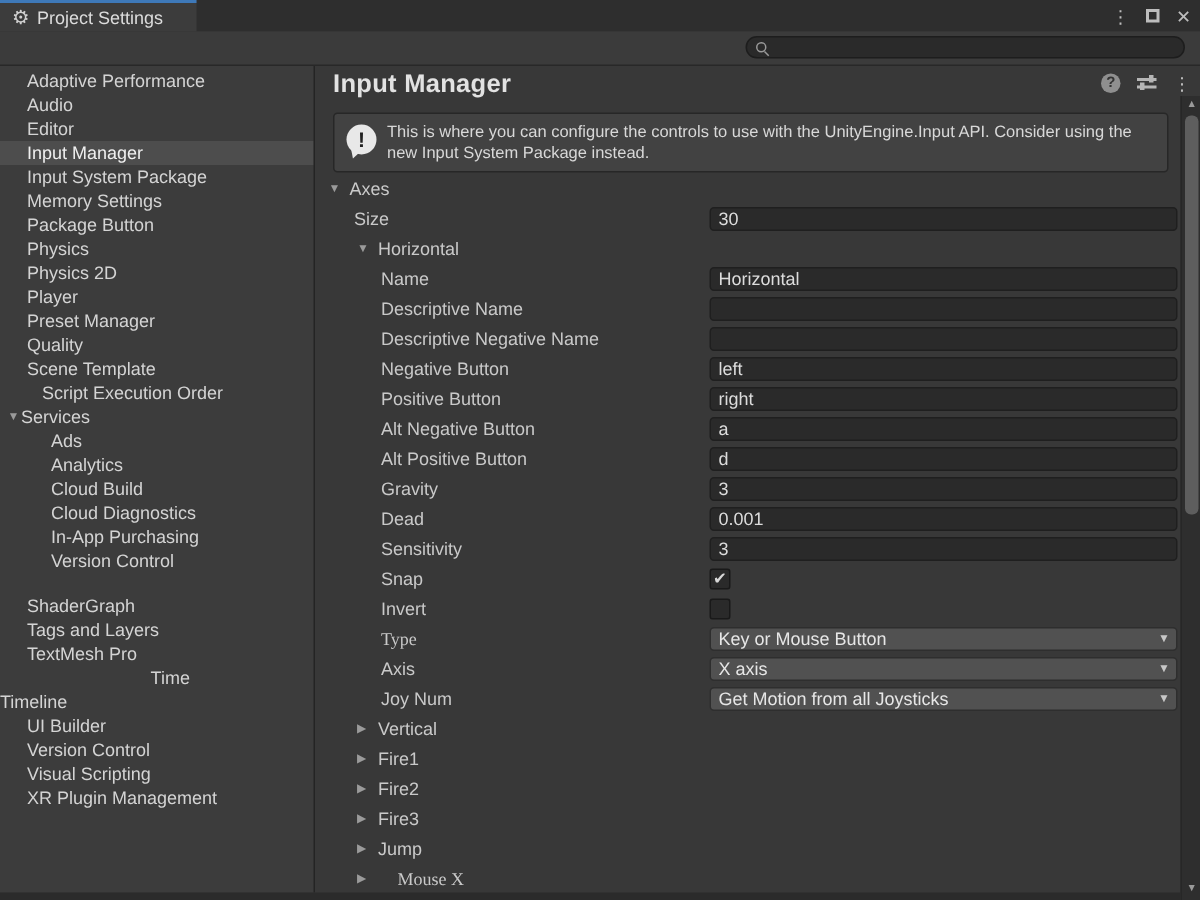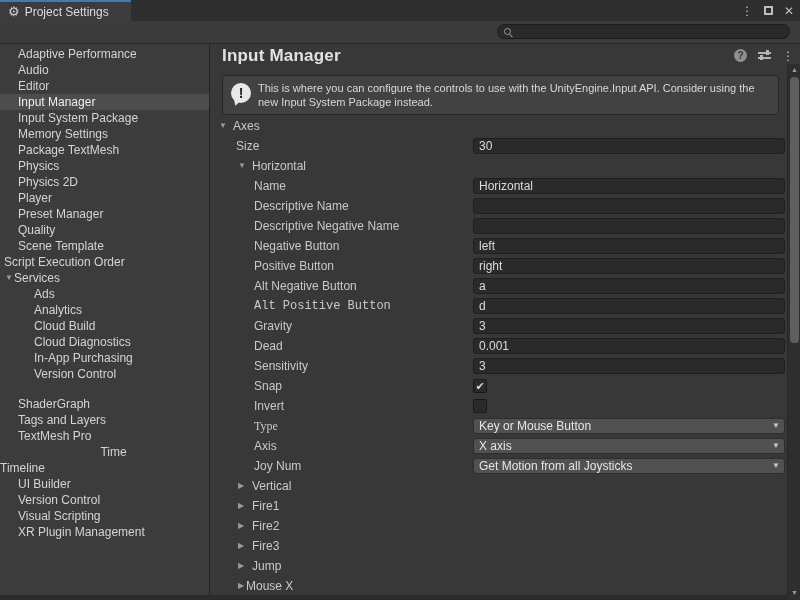--- a/index.html
+++ b/index.html
@@ -122,41 +122,41 @@
       <div class="side-item selected" style="padding-left: 18px;">
         <span>Input Manager</span>
       </div>
       <div class="side-item" style="padding-left: 18px;">
         <span>Input System Package</span>
       </div>
       <div class="side-item" style="padding-left: 18px;">
         <span>Memory Settings</span>
       </div>
       <div class="side-item" style="padding-left: 18px;">
-        <span>Package TextMesh</span>
+        <span>Package Button</span>
       </div>
       <div class="side-item" style="padding-left: 18px;">
         <span>Physics</span>
       </div>
       <div class="side-item" style="padding-left: 18px;">
         <span>Physics 2D</span>
       </div>
       <div class="side-item" style="padding-left: 18px;">
         <span>Player</span>
       </div>
       <div class="side-item" style="padding-left: 18px;">
         <span>Preset Manager</span>
       </div>
       <div class="side-item" style="padding-left: 18px;">
         <span>Quality</span>
       </div>
       <div class="side-item" style="padding-left: 18px;">
         <span>Scene Template</span>
       </div>
-      <div class="side-item" style="padding-left: 4px;">
+      <div class="side-item" style="padding-left: 28px;">
         <span>Script Execution Order</span>
       </div>
       <div class="side-item">
         <span class="fold">▼</span>
         <span>Services</span>
       </div>
       <div class="side-item" style="padding-left: 34px;">
         <span>Ads</span>
       </div>
       <div class="side-item" style="padding-left: 34px;">
@@ -250,21 +250,21 @@
         </div>
         <div class="prow">
           <span class="plabel" style="left: 43px;">Positive Button</span>
           <div class="pfield">right</div>
         </div>
         <div class="prow">
           <span class="plabel" style="left: 43px;">Alt Negative Button</span>
           <div class="pfield">a</div>
         </div>
         <div class="prow">
-          <span class="plabel" style="left: 43px; font-family: Liberation Mono, monospace;">Alt Positive Button</span>
+          <span class="plabel" style="left: 43px;">Alt Positive Button</span>
           <div class="pfield">d</div>
         </div>
         <div class="prow">
           <span class="plabel" style="left: 43px;">Gravity</span>
           <div class="pfield">3</div>
         </div>
         <div class="prow">
           <span class="plabel" style="left: 43px;">Dead</span>
           <div class="pfield">0.001</div>
         </div>
@@ -307,21 +307,21 @@
         <div class="prow">
           <span class="parrow" style="left: 27px;">▶</span>
           <span class="plabel" style="left: 41px;">Fire3</span>
         </div>
         <div class="prow">
           <span class="parrow" style="left: 27px;">▶</span>
           <span class="plabel" style="left: 41px;">Jump</span>
         </div>
         <div class="prow">
           <span class="parrow" style="left: 27px;">▶</span>
-          <span class="plabel" style="left: 35px;">Mouse X</span>
+          <span class="plabel" style="left: 54px; font-family: Liberation Serif, serif;">Mouse X</span>
         </div>
       </div>
   </div>
 
   <div class="vscroll">
     <span class="sarrow up">▲</span>
     <div class="vthumb"></div>
     <span class="sarrow down">▼</span>
   </div>
 

